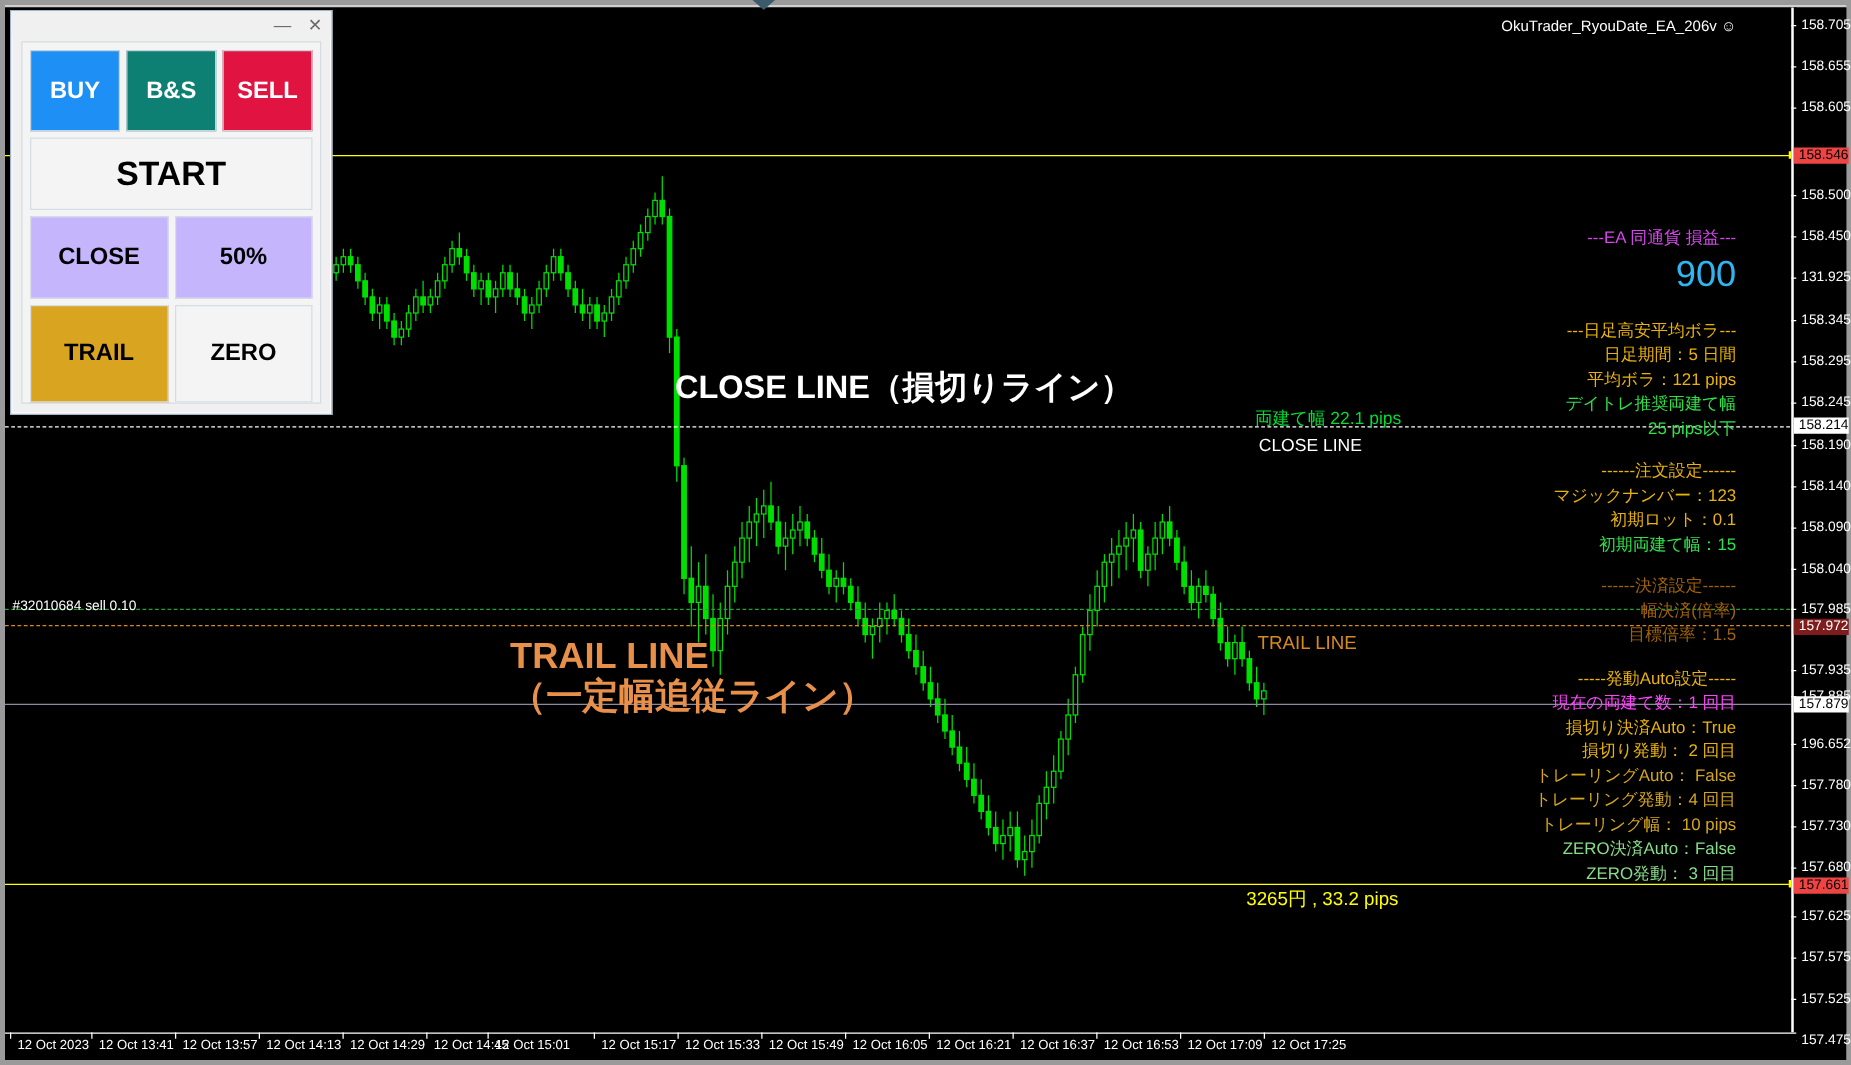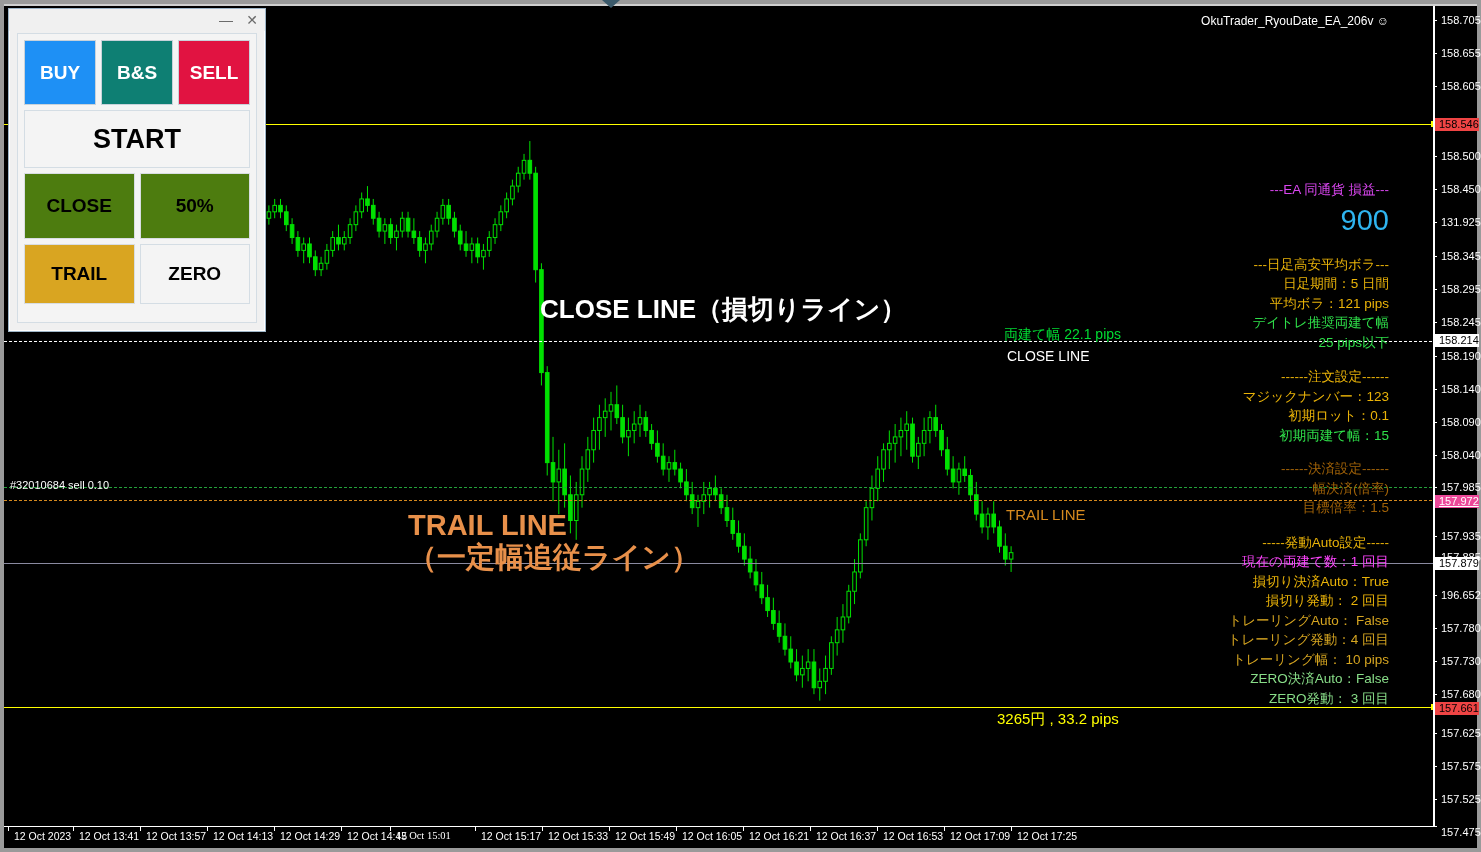--- a/index.html
+++ b/index.html
@@ -36,21 +36,21 @@
     padding-left:6px;
   }
   .price-tick::before {
     content:""; position:absolute; left:-2px; top:6px; width:4px; height:1px; background:#fff;
   }
   .price-tick.hl {
     padding-left:4px; font-weight:normal;
   }
   .price-tick.hl-yellow { background:#ef4444; color:#000; }
   .price-tick.hl-white { background:#ffffff; color:#000; }
-  .price-tick.hl-orange { background:#ec4899; color:#ffffff;text-decoration:underline; }
+  .price-tick.hl-orange { background:#7f1d1d; color:#ffffff; }
   .price-tick.hl::before { display:none; }
 
   
   .time-scale {
     position:absolute; left:4px; bottom:4px; width:1433px; height:22px;
     background:#000; border-top:1px solid #ffffff;
   }
   .time-tick {
     position:absolute; top:3px; color:#ffffff; font-size:10.5px;
     font-family:"Liberation Sans", sans-serif; white-space:nowrap;
@@ -121,22 +121,22 @@
   }
   .ea-row-1 .ea-btn { height:65px; font-size:19px; }
   .btn-buy  { background:#1e90f5; }
   .btn-bs   { background:#0e7f73; }
   .btn-sell { background:#e11341; }
   .btn-start {
     height:58px; font-size:27px; color:#000000; font-weight:bold;
     background:#f4f4f4; border:1px solid #d4dde4;
     display:flex; align-items:center; justify-content:center;
   }
-  .ea-row-3 .ea-btn { height:66px; font-size:19px; color:#000; background:#4d7c0f; border:1px solid #d8dde2; }
-  .ea-row-4 .ea-btn { height:60px; font-size:19px; color:#000; }
+  .ea-row-3 .ea-btn { height:66px; font-size:19px; color:#000; background:#c4b5fd; border:1px solid #d8dde2; }
+  .ea-row-4 .ea-btn { height:78px; font-size:19px; color:#000; }
   .btn-trail { background:#d9a521; border:1px solid #d8dde2; }
   .btn-zero  { background:#f4f4f4; border:1px solid #d4dde4; }
 
   
   .top-marker {
     position:absolute; left:602px; top:0px; width:0; height:0;
     border-left:9px solid transparent; border-right:9px solid transparent;
     border-top:8px solid #3b5a6b;
   }
   .smiley { font-size:12px; }
@@ -506,21 +506,21 @@
       <div class="price-tick" style="top: 820px;">157.475</div>
     </div>
 
   <div class="time-scale" id="time-scale">
       <div class="time-tick" style="left: 10px;">12 Oct 2023</div>
       <div class="time-tick" style="left: 75px;">12 Oct 13:41</div>
       <div class="time-tick" style="left: 142px;">12 Oct 13:57</div>
       <div class="time-tick" style="left: 209px;">12 Oct 14:13</div>
       <div class="time-tick" style="left: 276px;">12 Oct 14:29</div>
       <div class="time-tick" style="left: 343px;">12 Oct 14:45</div>
-      <div class="time-tick" style="left: 392px; font-family: Liberation Serif, serif;">12 Oct 15:01</div>
+      <div class="time-tick" style="left: 392px;">12 Oct 15:01</div>
       <div class="time-tick" style="left: 477px;">12 Oct 15:17</div>
       <div class="time-tick" style="left: 544px;">12 Oct 15:33</div>
       <div class="time-tick" style="left: 611px;">12 Oct 15:49</div>
       <div class="time-tick" style="left: 678px;">12 Oct 16:05</div>
       <div class="time-tick" style="left: 745px;">12 Oct 16:21</div>
       <div class="time-tick" style="left: 812px;">12 Oct 16:37</div>
       <div class="time-tick" style="left: 879px;">12 Oct 16:53</div>
       <div class="time-tick" style="left: 946px; text-align: right;">12 Oct 17:09</div>
       <div class="time-tick" style="left: 1013px;">12 Oct 17:25</div>
     </div>

